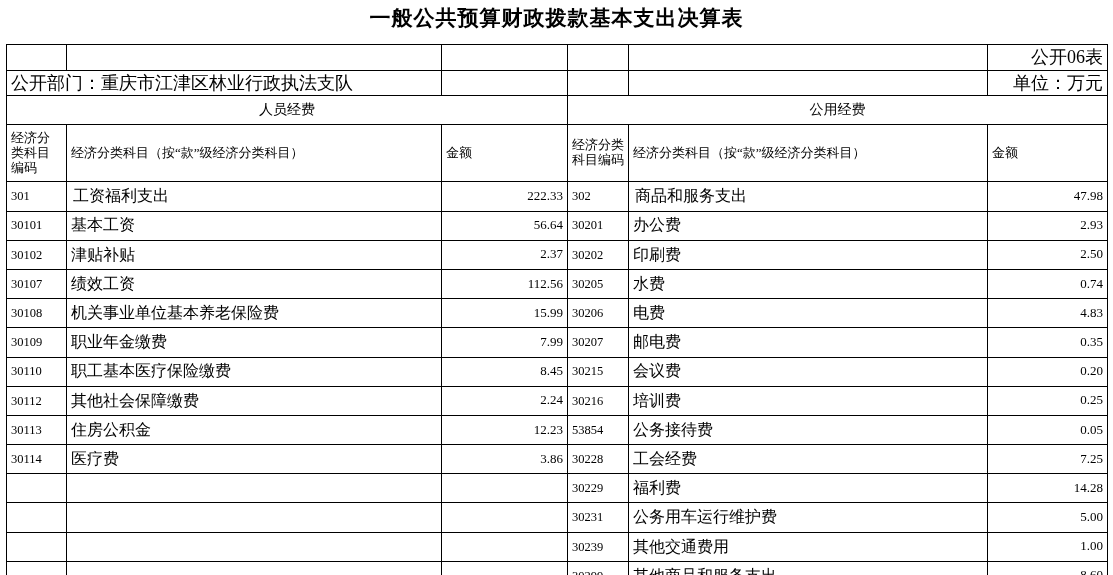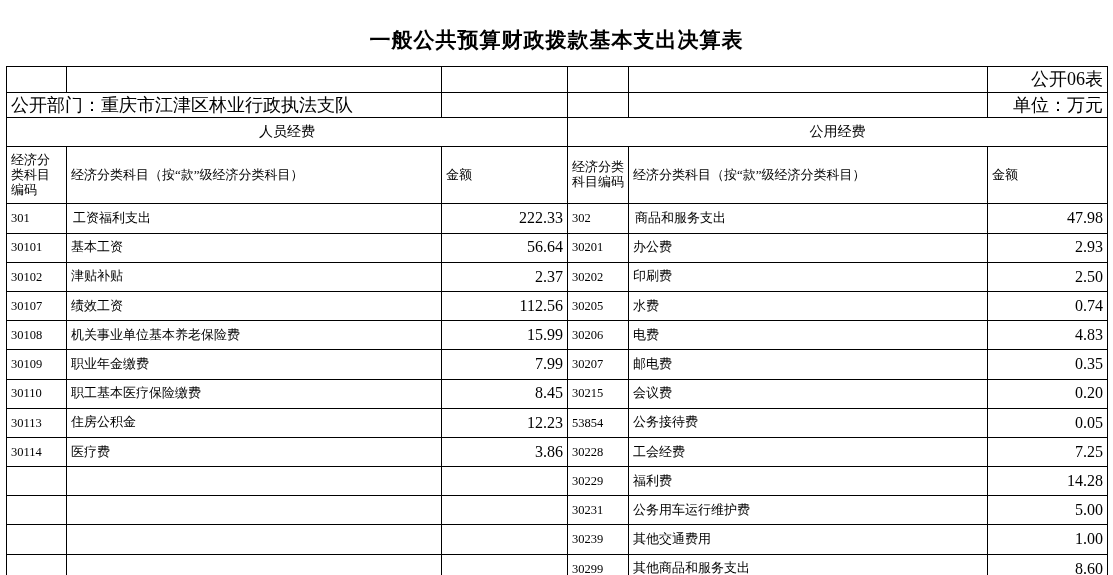--- a/index.html
+++ b/index.html
@@ -17,21 +17,21 @@
   .page {
     position: relative;
     width: 1113px;
     height: 575px;
   }
   .title {
     text-align: center;
     font-size: 21px;
     font-weight: bold;
     letter-spacing: 1px;
-    padding-top: 26px;
+    padding-top: 4px;
     padding-bottom: 12px;
     font-family: "Liberation Sans", "DejaVu Sans", sans-serif;
   }
   table.main {
     border-collapse: collapse;
     width: 1101px;
     margin-left: 6px;
     table-layout: fixed;
     font-size: 13px;
   }
@@ -59,30 +59,30 @@
     font-weight: bold;
     font-size: 13px;
     height: 52px;
   }
   .code-cell {
     font-size: 12.5px;
     padding-left: 3px;
     font-family: "Liberation Serif", serif;
   }
   .name-cell {
-    font-size: 13px;
+    font-size: 16px;
     padding-left: 18px;
     margin-left: 24px;
   }
   .name-cell.lvl1 {
     padding-left: 6px;
   }
   .amt-cell {
     text-align: right;
-    font-size: 16px;
+    font-size: 13px;
     padding-right: 4px;
   }
   .row-h td { height: 24.2px; }
   .topnote {
     font-size: 13px;
     text-align: right;
     padding-right: 6px;
   }
   .deptline {
     font-size: 13px;
@@ -195,20 +195,28 @@
         </tr>
         <tr class="row-h">
           <td class="code-cell">30110</td>
           <td class="name-cell">职工基本医疗保险缴费</td>
           <td class="amt-cell">8.45</td>
           <td class="code-cell">30215</td>
           <td class="name-cell">会议费</td>
           <td class="amt-cell">0.20</td>
         </tr>
         <tr class="row-h">
+          <td class="code-cell">30112</td>
+          <td class="name-cell">其他社会保障缴费</td>
+          <td class="amt-cell">2.24</td>
+          <td class="code-cell">30216</td>
+          <td class="name-cell">培训费</td>
+          <td class="amt-cell">0.25</td>
+        </tr>
+        <tr class="row-h">
           <td class="code-cell">30113</td>
           <td class="name-cell">住房公积金</td>
           <td class="amt-cell">12.23</td>
           <td class="code-cell">53854</td>
           <td class="name-cell">公务接待费</td>
           <td class="amt-cell">0.05</td>
         </tr>
         <tr class="row-h">
           <td class="code-cell">30114</td>
           <td class="name-cell">医疗费</td>

